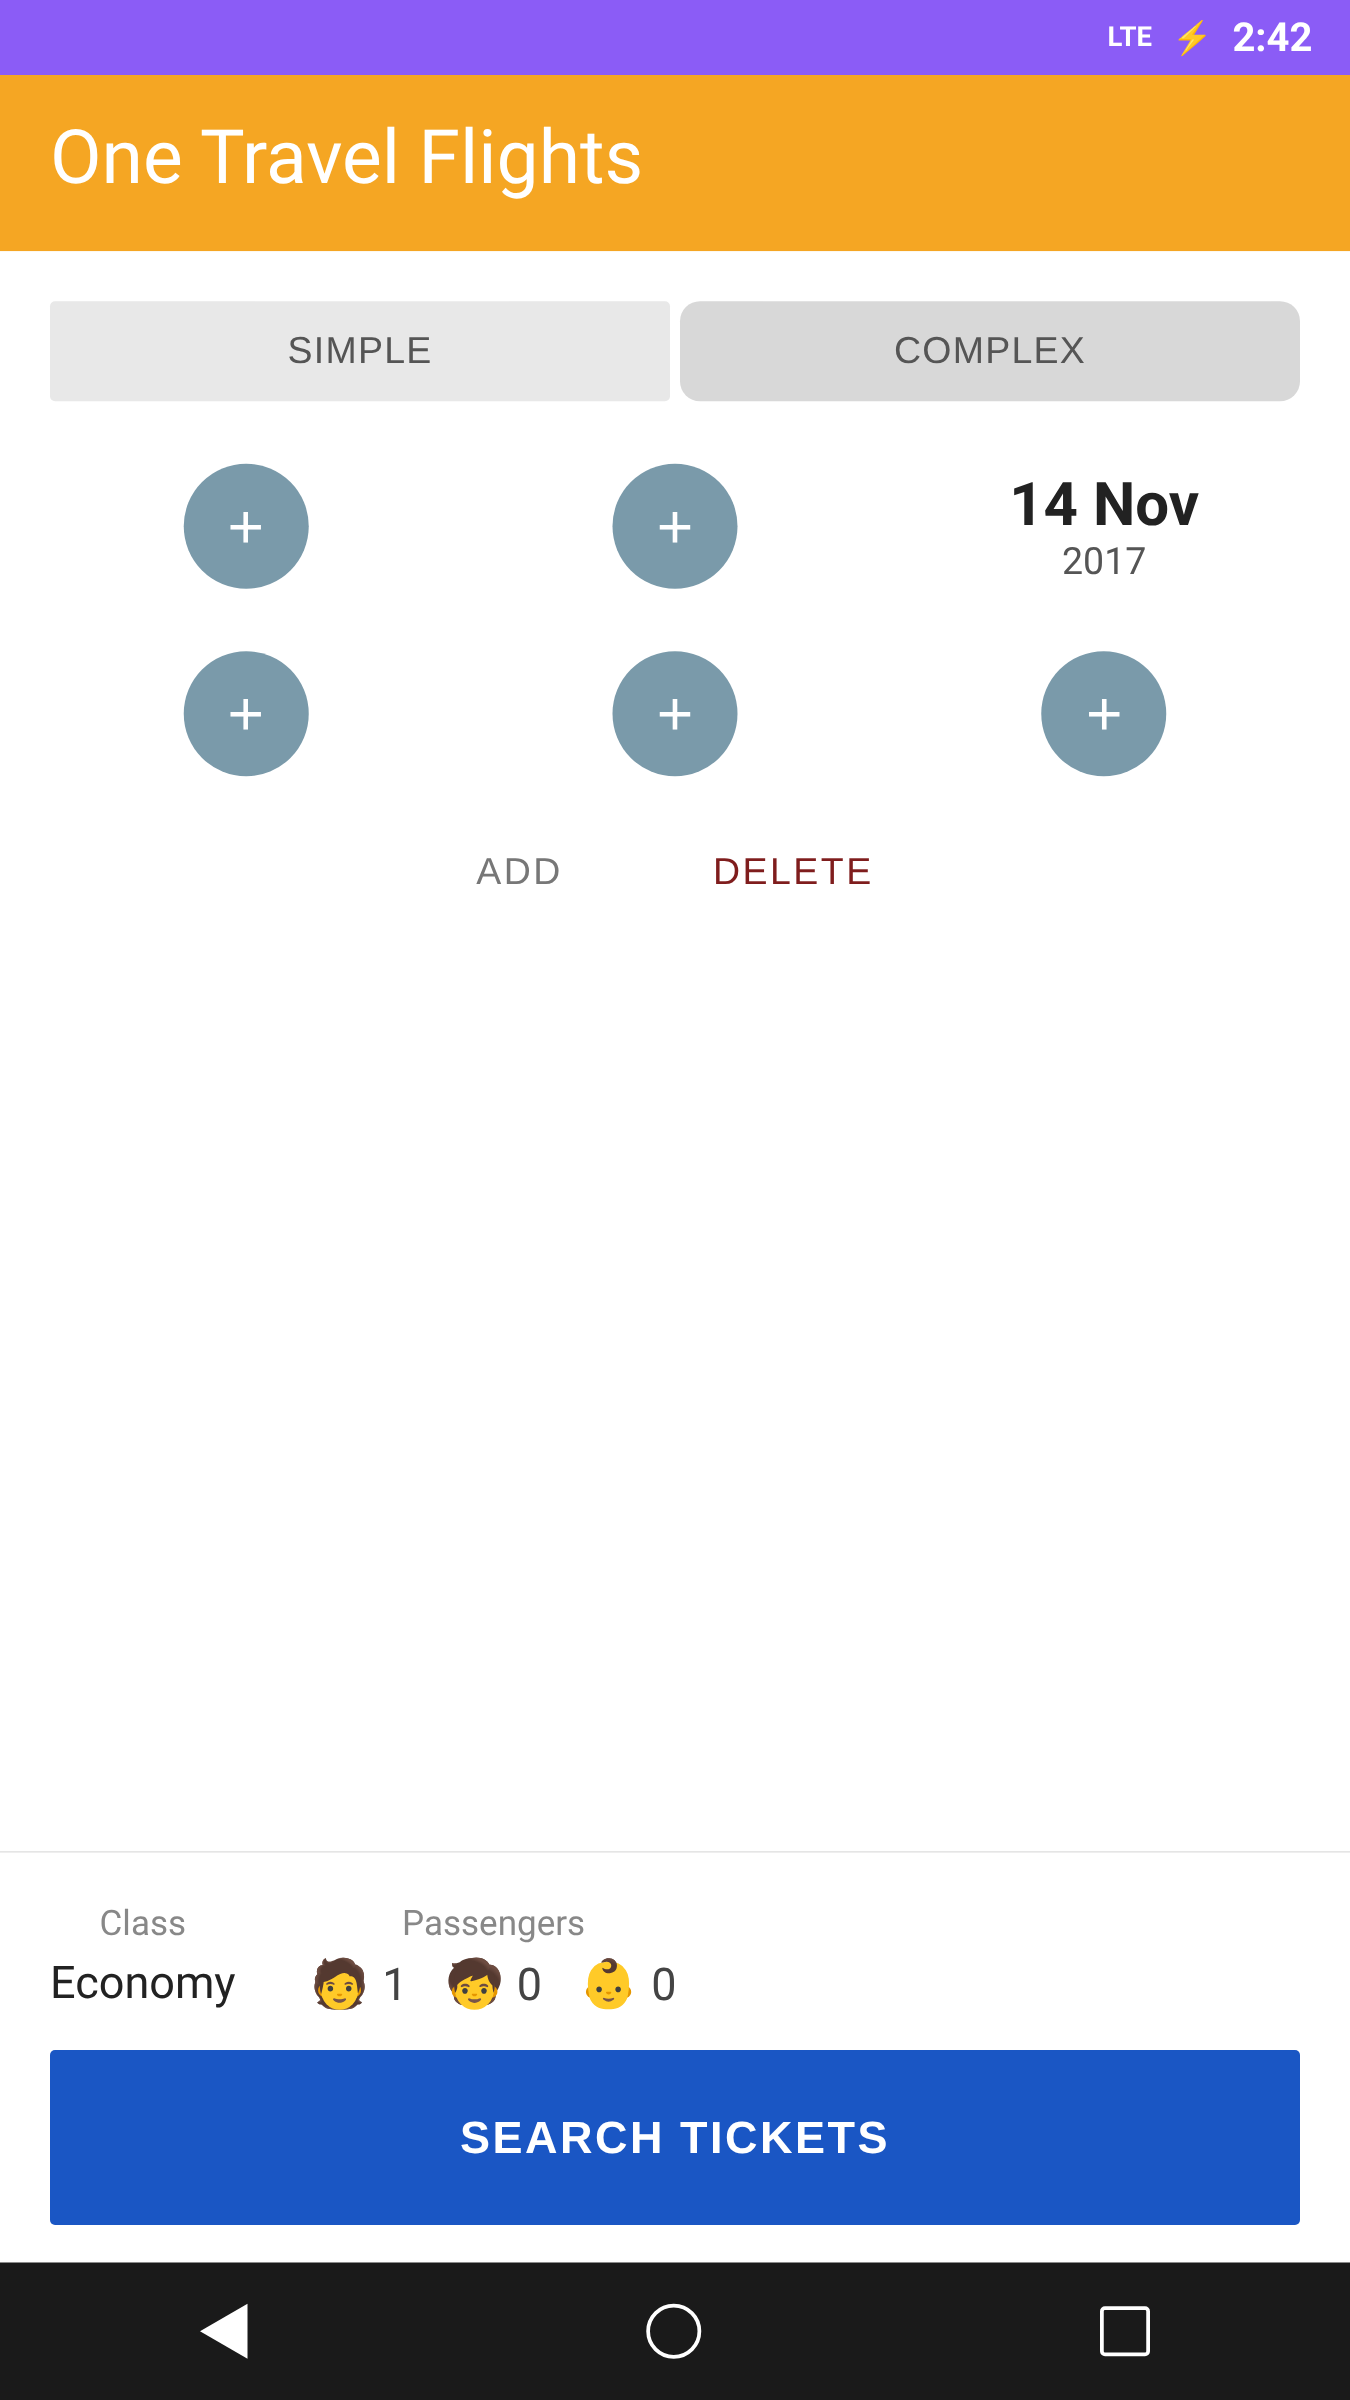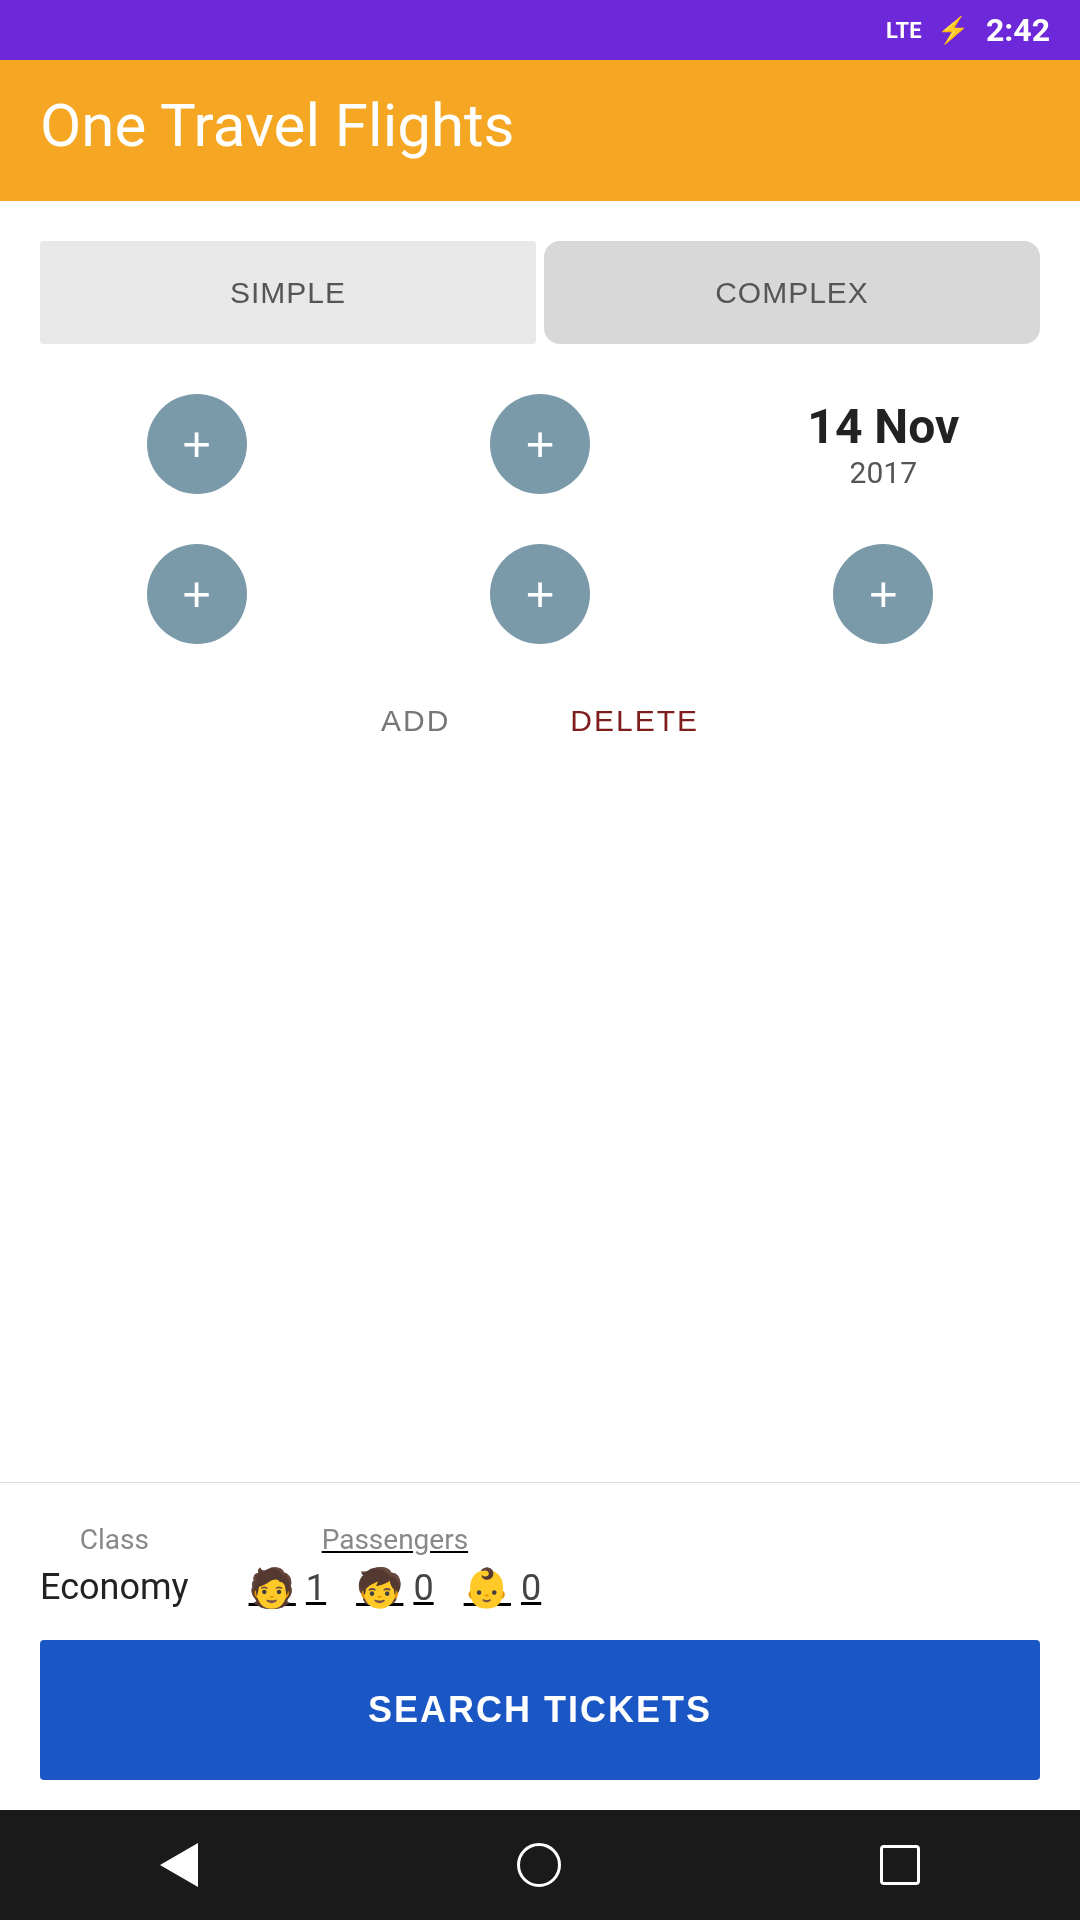--- a/index.html
+++ b/index.html
@@ -14,21 +14,21 @@
       height: 1920px;
       font-family: 'Roboto', Arial, sans-serif;
       background: #f5f5f5;
       display: flex;
       flex-direction: column;
       overflow: hidden;
     }
 
     
     .status-bar {
-      background: #6d28d9;
+      background: #8b5cf6;
       height: 60px;
       display: flex;
       align-items: center;
       justify-content: flex-end;
       padding: 0 30px;
       color: white;
       font-size: 28px;
       font-weight: 500;
     }
 
@@ -71,21 +71,21 @@
 
     
     .tab-container {
       display: flex;
       gap: 8px;
       margin-bottom: 50px;
     }
 
     .tab-button {
       flex: 1;
-      height: 103px;
+      height: 80px;
       border: none;
       border-radius: 4px;
       font-size: 30px;
       font-weight: 500;
       letter-spacing: 1px;
       cursor: pointer;
       color: #555;
     }
 
     .tab-button.simple {
@@ -198,21 +198,20 @@
     .section-value {
       font-size: 36px;
       color: #222;
       font-weight: 400;
     }
 
     .passengers-section {
       display: flex;
       flex-direction: column;
       gap: 10px;
-      text-decoration: underline;
     }
 
     .passenger-counts {
       display: flex;
       align-items: center;
       gap: 30px;
     }
 
     .passenger-item {
       display: flex;

